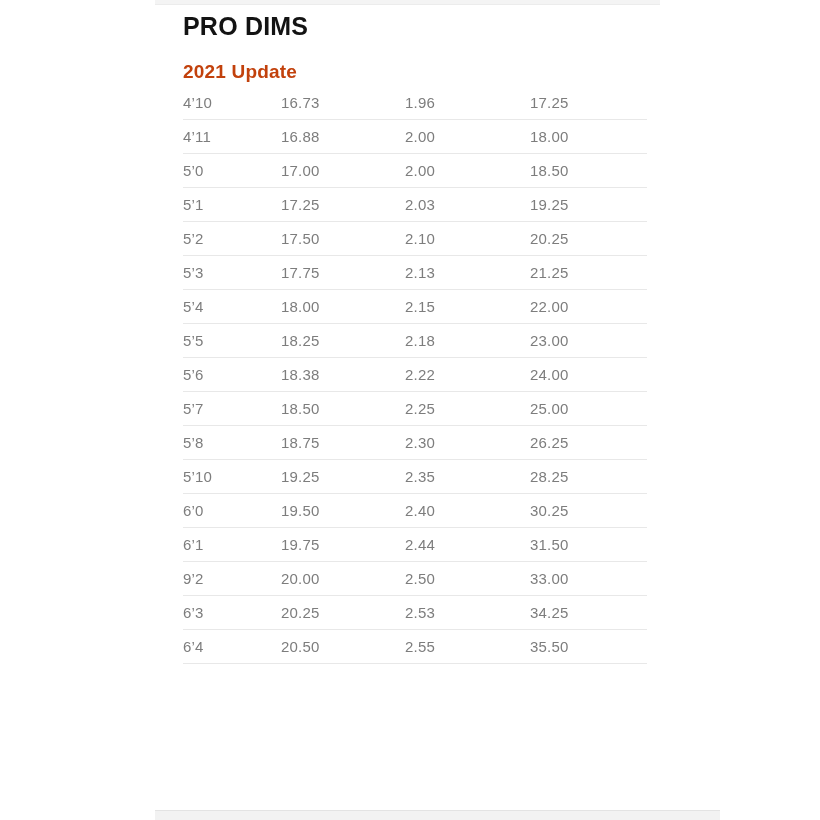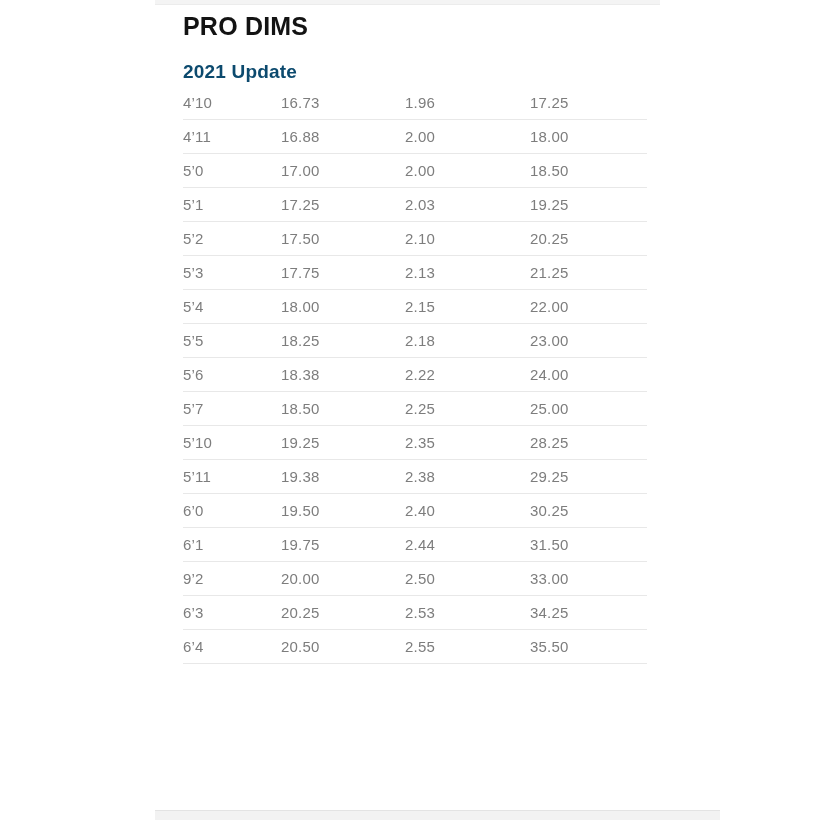--- a/index.html
+++ b/index.html
@@ -46,21 +46,21 @@
     font-weight: 800;
     color: #131313;
     letter-spacing: 0.2px;
   }
   .page-subtitle {
     margin: 0;
     margin-top: 19px;
     font-size: 19px;
     line-height: 24px;
     font-weight: 800;
-    color: #0c4a6e;
+    color: #c2410c;
     letter-spacing: 0.2px;
   }
   .dims-table {
     margin-top: 2px;
     width: 464px;
   }
   .dims-row {
     display: grid;
     grid-template-columns: 98px 124px 125px 117px;
     align-items: center;
@@ -141,30 +141,30 @@
           <div class="dims-cell">2.22</div>
           <div class="dims-cell">24.00</div>
         </div>
         <div class="dims-row">
           <div class="dims-cell">5’7</div>
           <div class="dims-cell">18.50</div>
           <div class="dims-cell">2.25</div>
           <div class="dims-cell">25.00</div>
         </div>
         <div class="dims-row">
+          <div class="dims-cell">5’8</div>
+          <div class="dims-cell">18.75</div>
+          <div class="dims-cell">2.30</div>
+          <div class="dims-cell">26.25</div>
+        </div>
+        <div class="dims-row">
           <div class="dims-cell">5’10</div>
           <div class="dims-cell">19.25</div>
           <div class="dims-cell">2.35</div>
           <div class="dims-cell">28.25</div>
-        </div>
-        <div class="dims-row">
-          <div class="dims-cell">5’11</div>
-          <div class="dims-cell">19.38</div>
-          <div class="dims-cell">2.38</div>
-          <div class="dims-cell">29.25</div>
         </div>
         <div class="dims-row">
           <div class="dims-cell">6’0</div>
           <div class="dims-cell">19.50</div>
           <div class="dims-cell">2.40</div>
           <div class="dims-cell">30.25</div>
         </div>
         <div class="dims-row">
           <div class="dims-cell">6’1</div>
           <div class="dims-cell">19.75</div>

